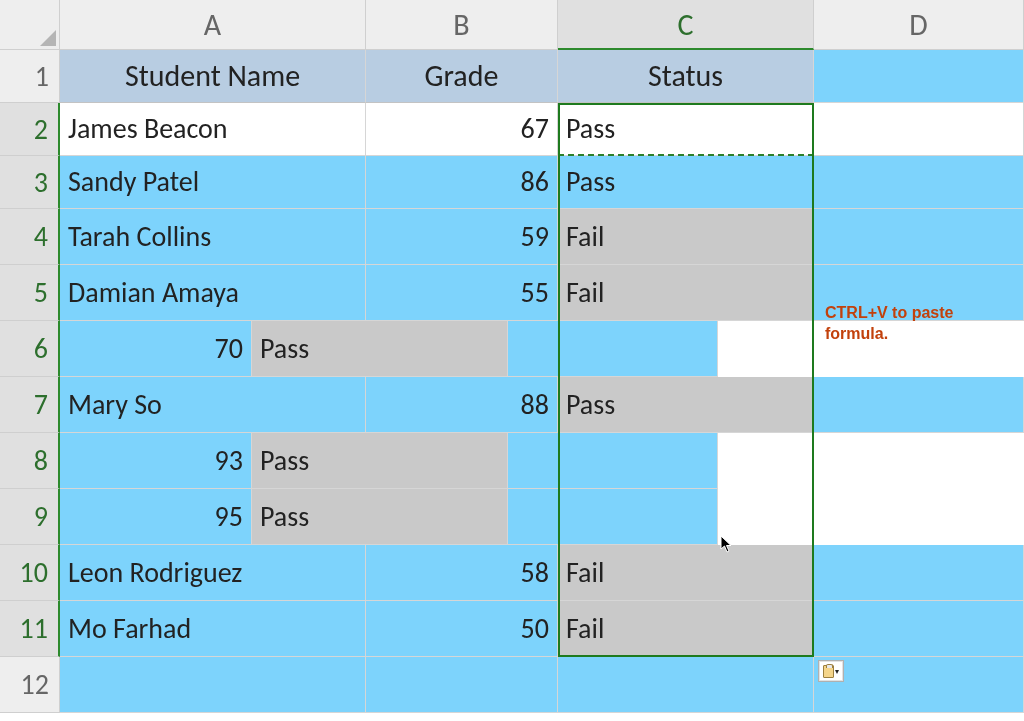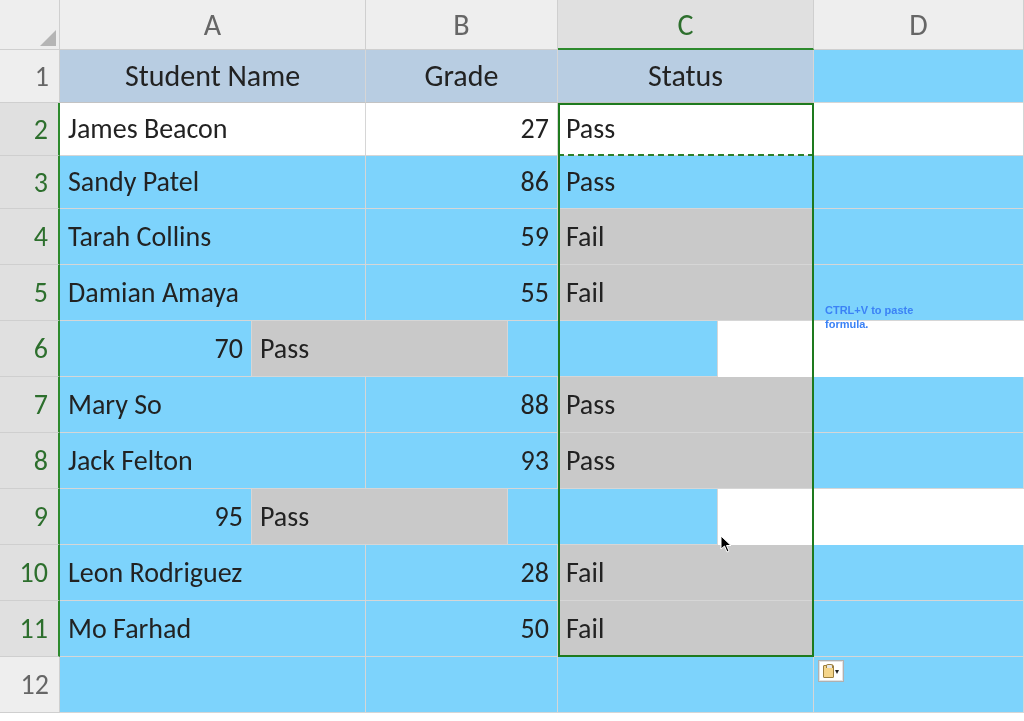--- a/index.html
+++ b/index.html
@@ -86,23 +86,23 @@
     padding-left:8px;
   }
   .cell.header.left { justify-content:center; }
   .cell.sel-fill { background:#c9c9c9; }
   .gridrow:nth-child(2) .cell { background:#fff; }
 
   
   .annotation {
     position:absolute;
     font-family: Arial, Helvetica, sans-serif;
-    font-size:11px;
+    font-size:16px;
     font-weight:bold;
-    color:#3b82f6;
+    color:#c2410c;
     line-height:1.3;
     white-space:pre-line;
   }
 
   
   .marquee {
     position:absolute;
     pointer-events:none;
     border:2px dashed #2b7f2b;
   }
@@ -183,21 +183,21 @@
 
     <div class="gridrow">
       <div class="cell header left" style="width:306px;height:53px">Student Name</div>
       <div class="cell header" style="width:192px;height:53px">Grade</div>
       <div class="cell header" style="width:256px;height:53px">Status</div>
       <div class="cell" style="width:210px;height:53px"></div>
     </div>
 
     <div class="gridrow">
       <div class="cell" style="width:306px;height:53px">James Beacon</div>
-      <div class="cell num" style="width:192px;height:53px">27</div>
+      <div class="cell num" style="width:192px;height:53px">67</div>
       <div class="cell" style="width:256px;height:53px">Pass</div>
       <div class="cell" style="width:210px;height:53px"></div>
     </div>
 
     <div class="gridrow">
       <div class="cell" style="width:306px;height:53px">Sandy Patel</div>
       <div class="cell num" style="width:192px;height:53px">86</div>
       <div class="cell" style="width:256px;height:53px">Pass</div>
       <div class="cell" style="width:210px;height:53px"></div>
     </div>
@@ -223,35 +223,34 @@
     </div>
 
     <div class="gridrow">
       <div class="cell" style="width:306px;height:56px">Mary So</div>
       <div class="cell num" style="width:192px;height:56px">88</div>
       <div class="cell sel-fill" style="width:256px;height:56px">Pass</div>
       <div class="cell" style="width:210px;height:56px"></div>
     </div>
 
     <div class="gridrow">
-      <div class="cell" style="width:306px;height:56px">Jack Felton</div>
       <div class="cell num" style="width:192px;height:56px">93</div>
       <div class="cell sel-fill" style="width:256px;height:56px">Pass</div>
       <div class="cell" style="width:210px;height:56px"></div>
     </div>
 
     <div class="gridrow">
       <div class="cell num" style="width:192px;height:56px">95</div>
       <div class="cell sel-fill" style="width:256px;height:56px">Pass</div>
       <div class="cell" style="width:210px;height:56px"></div>
     </div>
 
     <div class="gridrow">
       <div class="cell" style="width:306px;height:56px">Leon Rodriguez</div>
-      <div class="cell num" style="width:192px;height:56px">28</div>
+      <div class="cell num" style="width:192px;height:56px">58</div>
       <div class="cell sel-fill" style="width:256px;height:56px">Fail</div>
       <div class="cell" style="width:210px;height:56px"></div>
     </div>
 
     <div class="gridrow">
       <div class="cell" style="width:306px;height:56px">Mo Farhad</div>
       <div class="cell num" style="width:192px;height:56px">50</div>
       <div class="cell sel-fill" style="width:256px;height:56px">Fail</div>
       <div class="cell" style="width:210px;height:56px"></div>
     </div>

